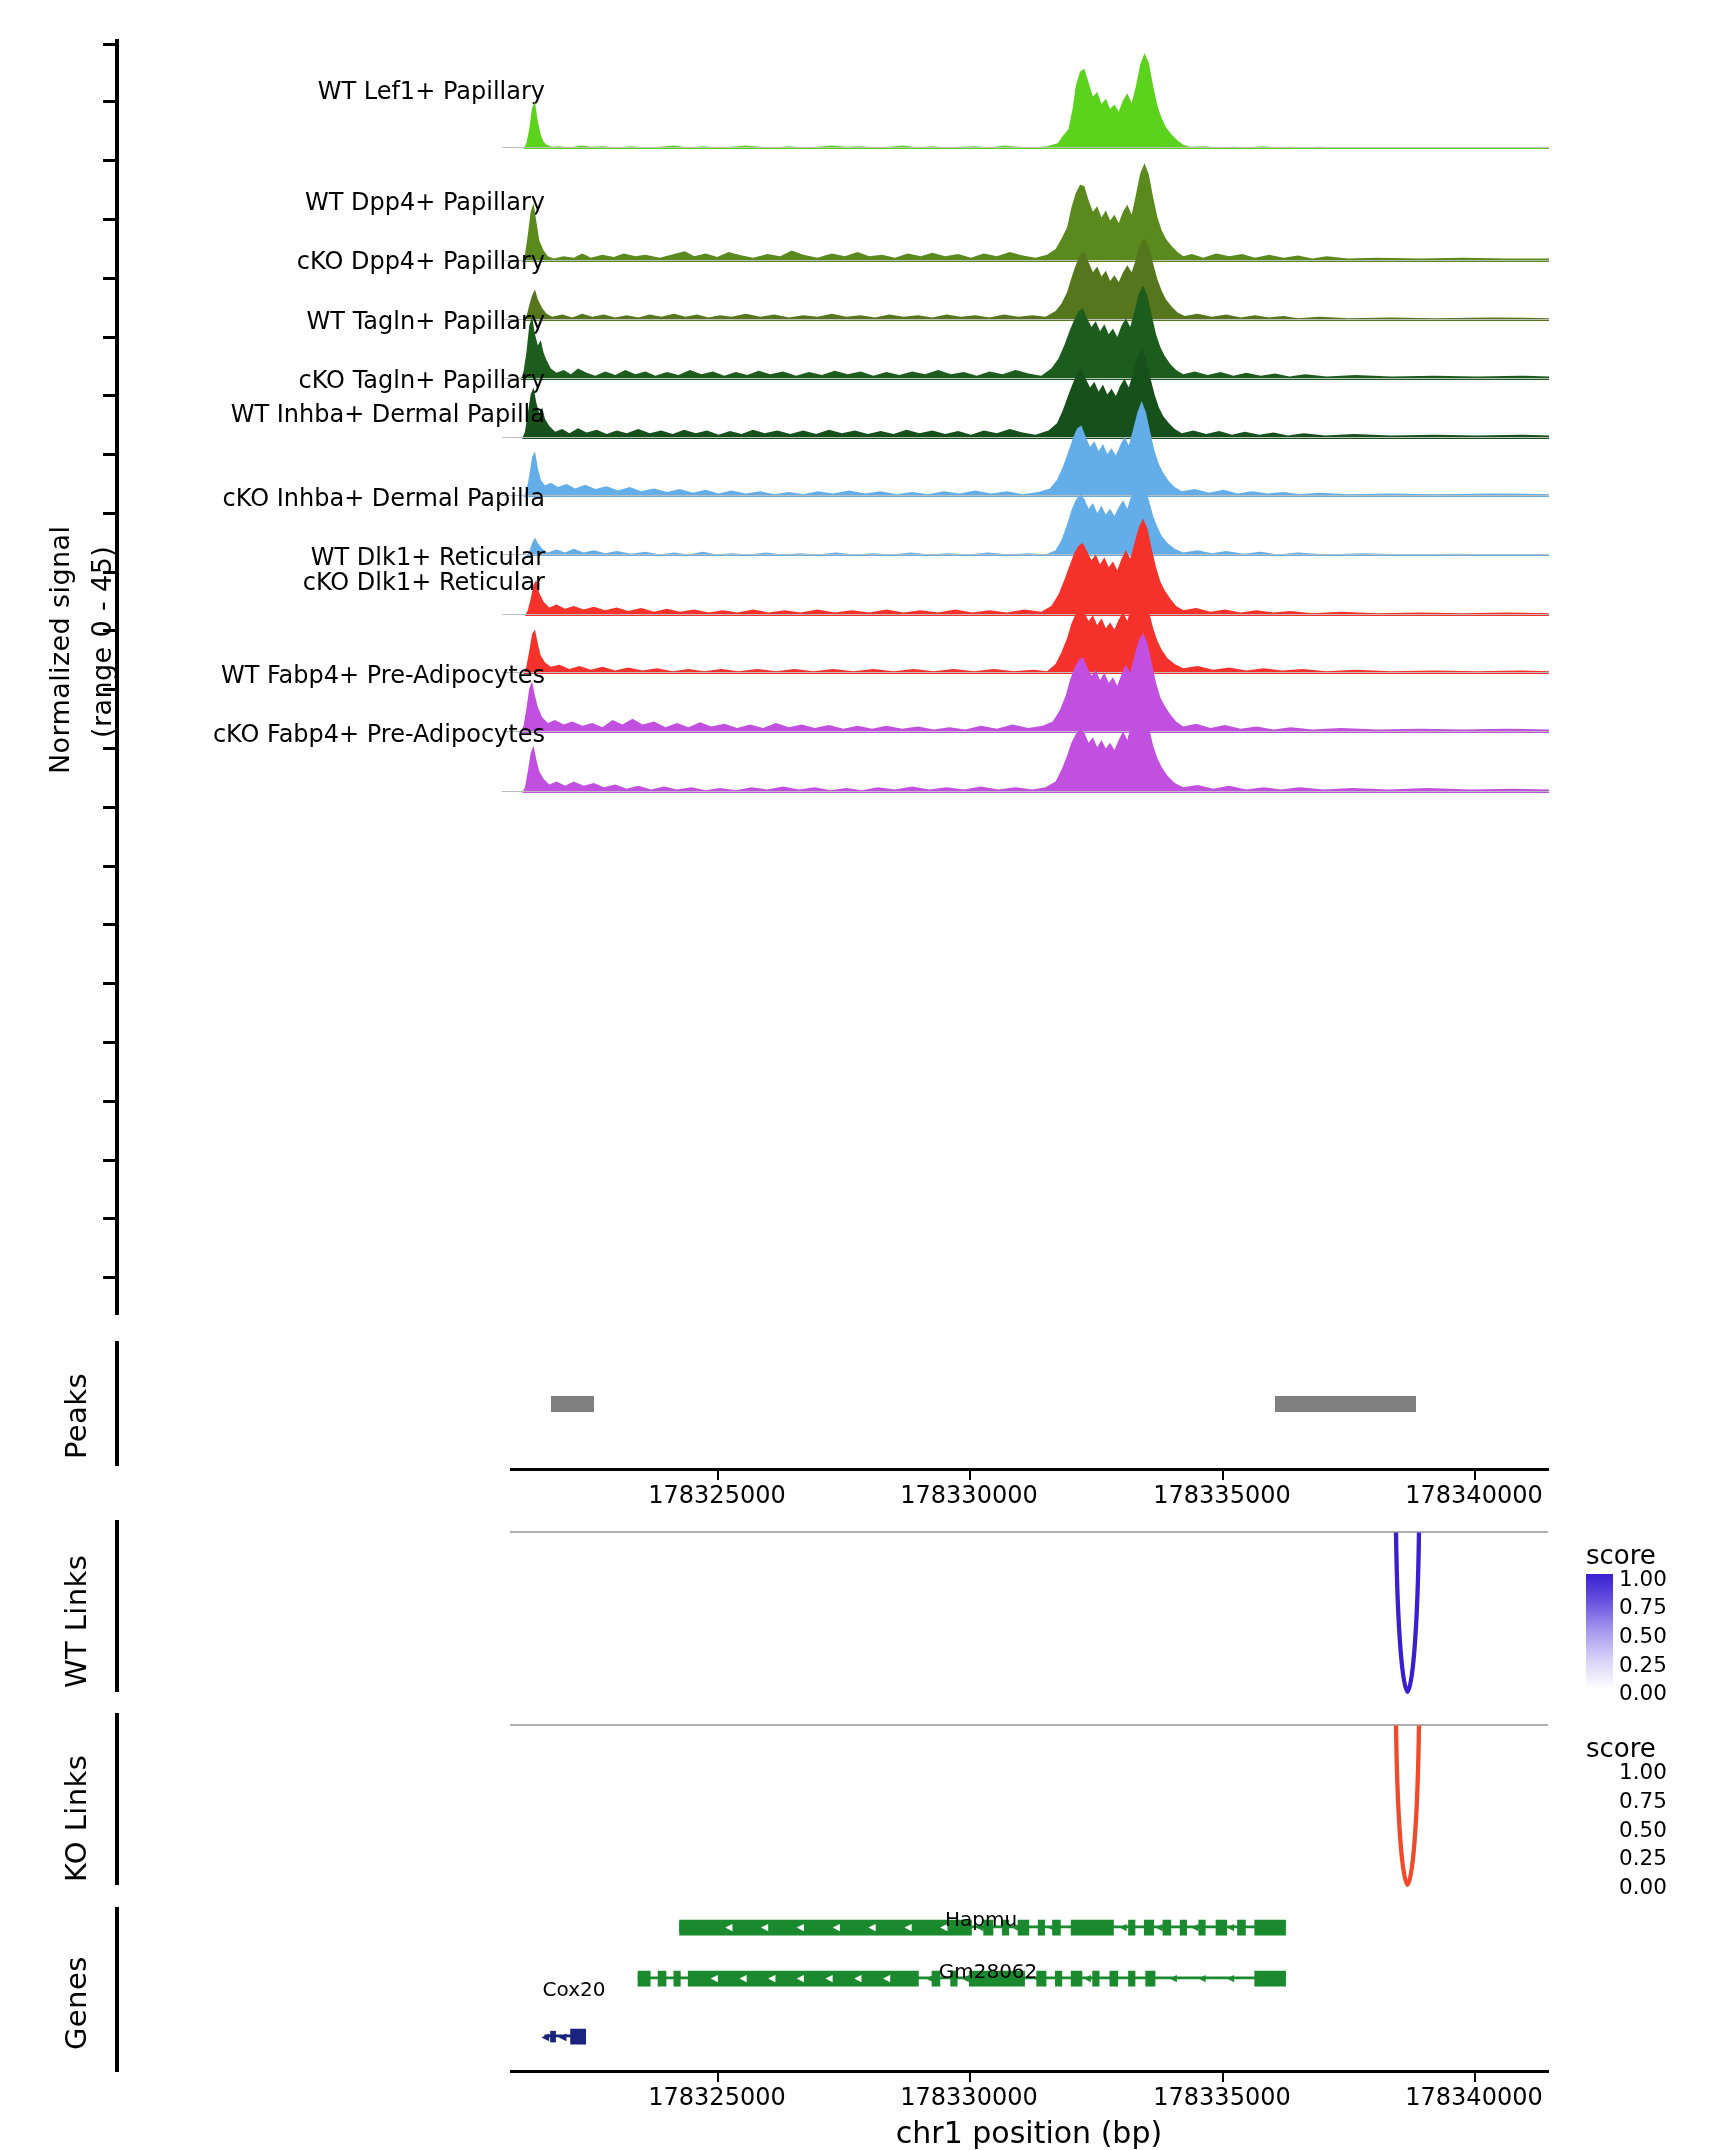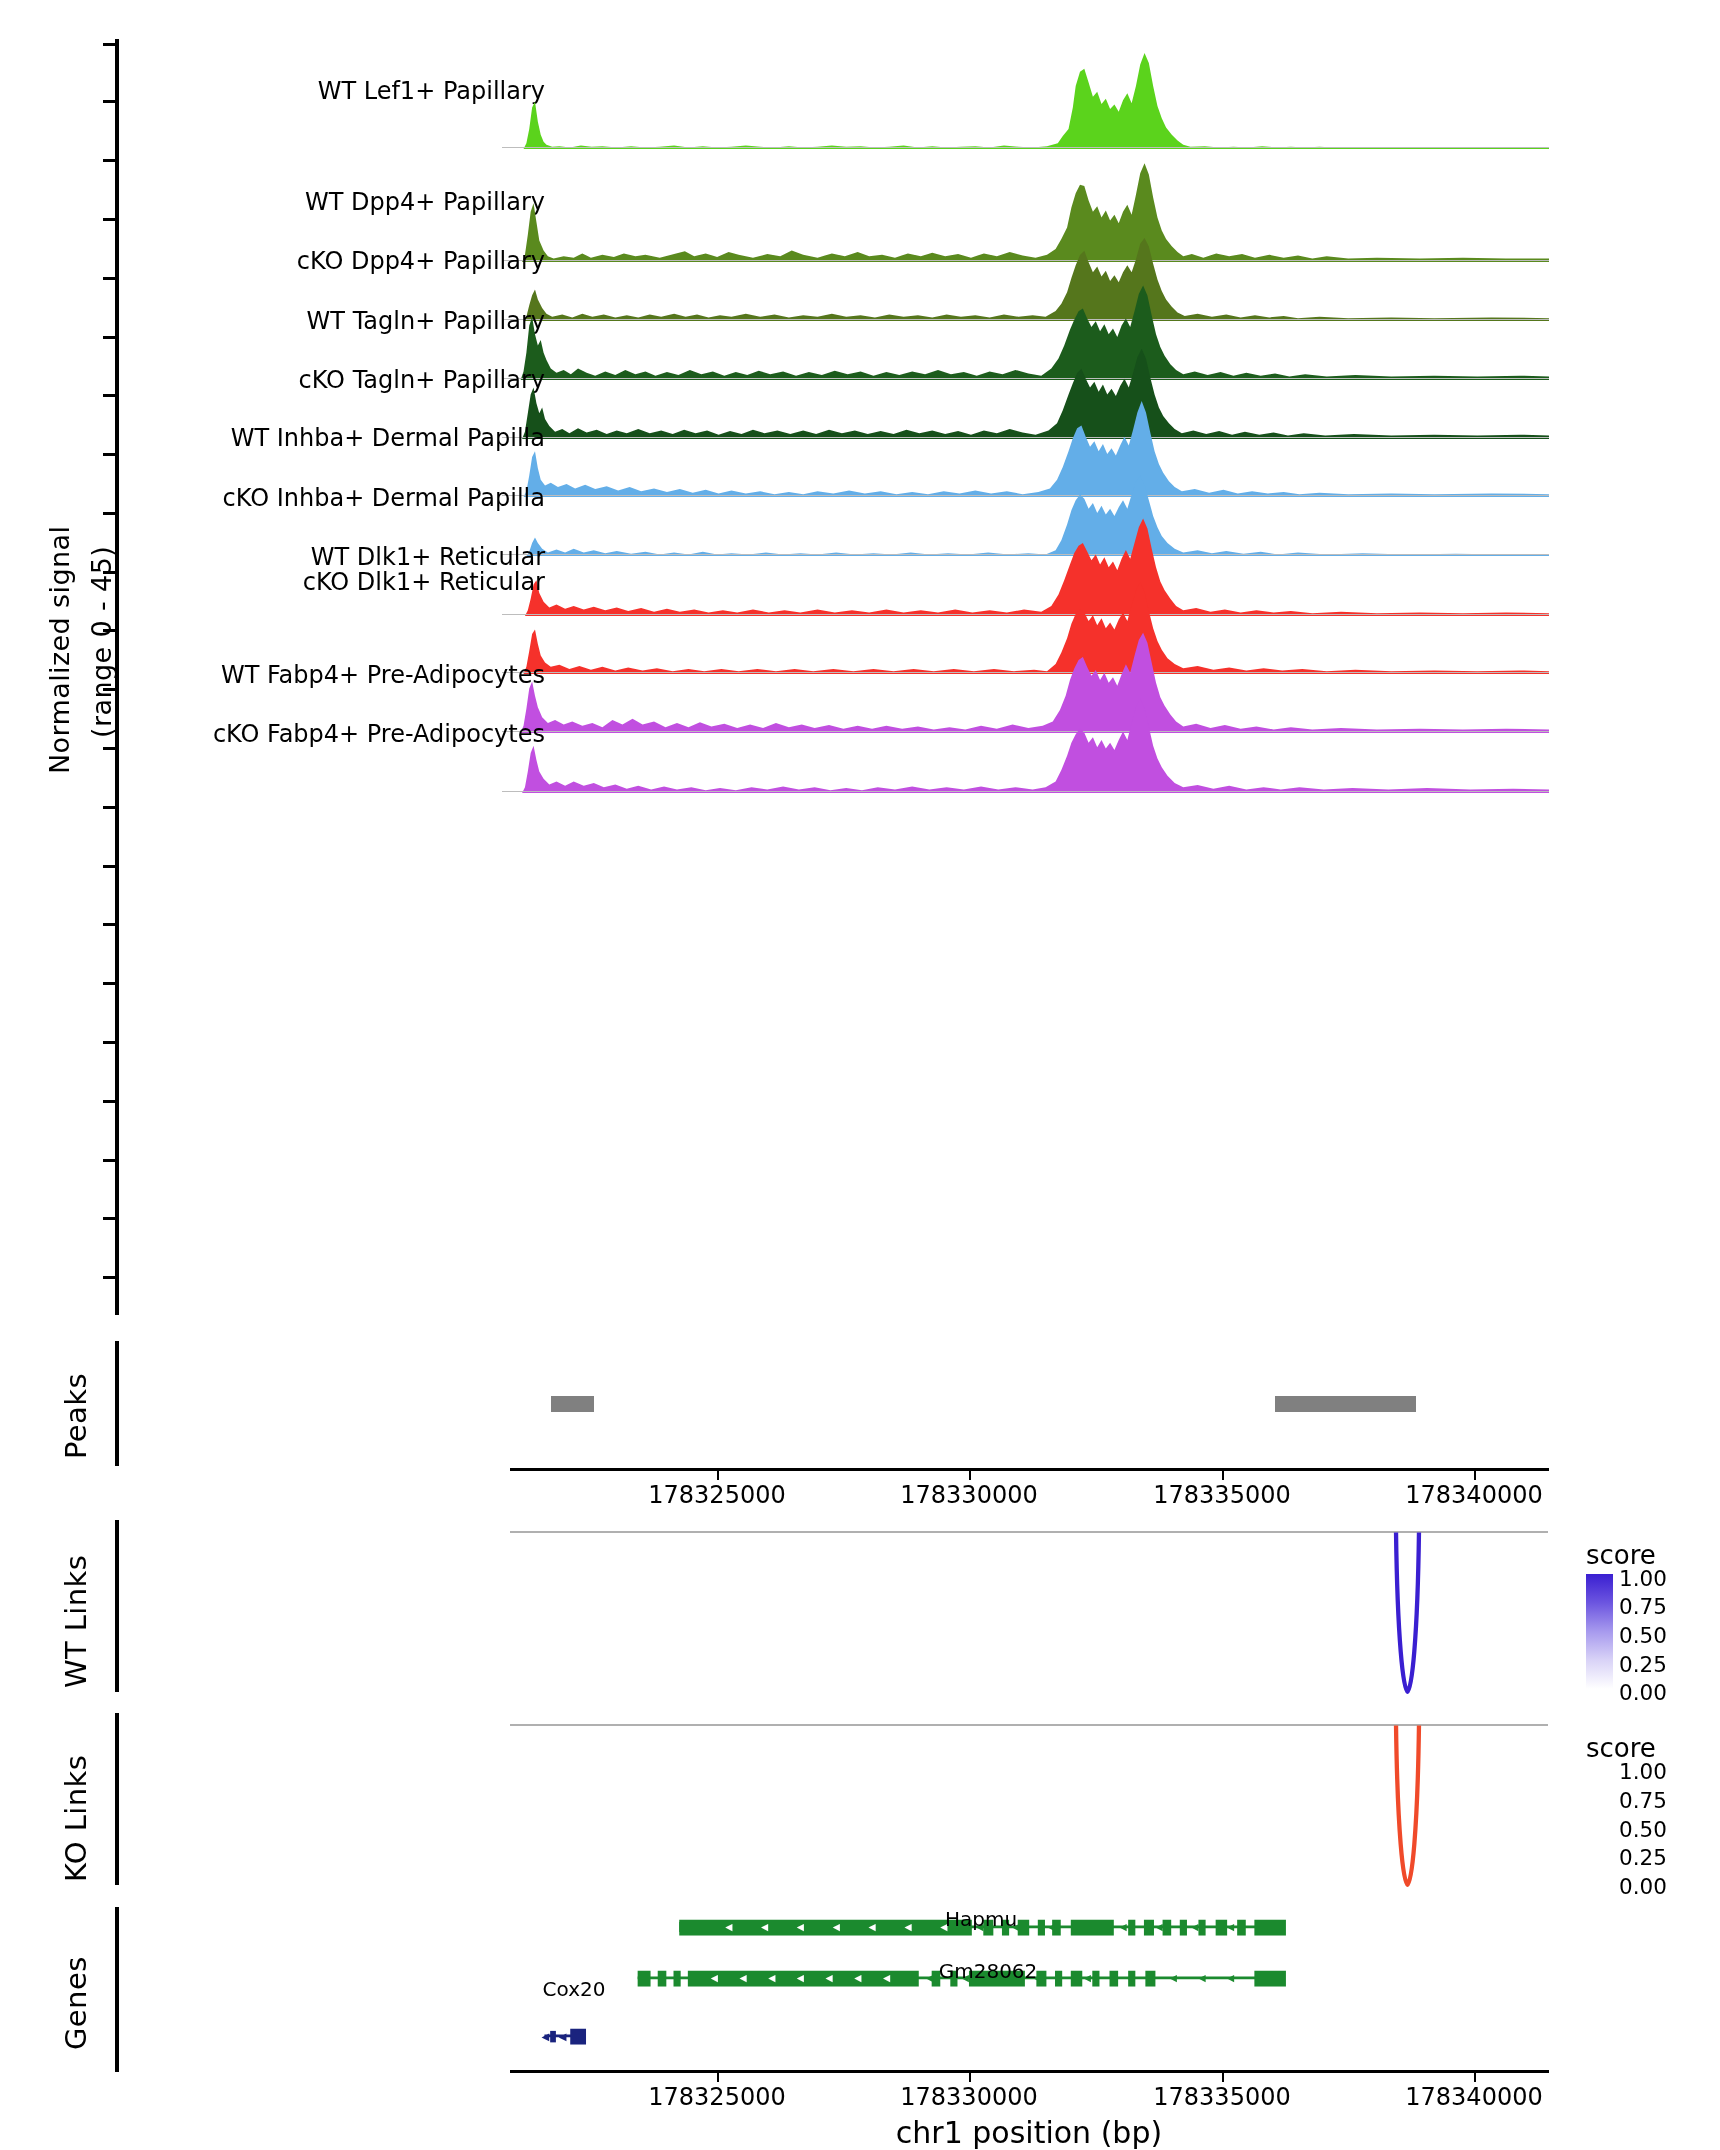--- a/index.html
+++ b/index.html
@@ -192,21 +192,21 @@
   </div>
 
   <div class="track-label" style="top:366px;">cKO Tagln+ Papillary</div>
   <div class="track" style="top:333px;">
     <div class="track-base" style="top:104px;"></div>
     <svg width="1047" height="106" viewBox="0 0 1460 148" preserveAspectRatio="none">
       <path fill="#16501A" d="M0,148 L28,148 L32,138 L36,112 L40,86 L44,76 L48,98 L52,112 L56,104 L60,120 L66,130 L74,138 L84,134 L94,140 L106,133 L118,139 L132,135 L146,141 L160,136 L174,140 L190,134 L206,140 L222,136 L238,141 L254,135 L270,140 L286,136 L302,142 L318,137 L334,141 L350,135 L366,140 L384,136 L402,141 L420,136 L438,141 L456,135 L474,140 L492,136 L510,141 L528,137 L546,141 L564,135 L582,140 L600,136 L618,141 L636,137 L654,142 L672,136 L690,140 L708,134 L726,139 L744,142 L762,136 L774,126 L782,108 L790,86 L796,70 L802,56 L808,50 L814,64 L820,76 L826,68 L832,82 L838,72 L844,86 L850,78 L856,88 L862,74 L868,64 L874,76 L880,56 L886,34 L892,22 L898,36 L904,62 L910,86 L916,104 L922,116 L930,126 L938,134 L948,140 L964,136 L982,141 L1000,137 L1018,142 L1036,138 L1056,142 L1076,139 L1096,143 L1118,140 L1148,143 L1188,141 L1240,143 L1300,142 L1360,143 L1420,142 L1460,143 L1460,148 Z"></path>
     </svg>
   </div>
 
-  <div class="track-label" style="top:424px;margin-left:33px;">WT Inhba+ Dermal Papilla</div>
+  <div class="track-label" style="top:400px;margin-left:33px;">WT Inhba+ Dermal Papilla</div>
   <div class="track" style="top:391px;">
     <div class="track-base" style="top:104px;"></div>
     <svg width="1047" height="106" viewBox="0 0 1460 148" preserveAspectRatio="none">
       <path fill="#63AEE8" d="M0,148 L30,148 L34,140 L38,118 L42,92 L46,84 L50,108 L54,124 L60,132 L68,128 L78,134 L90,130 L102,136 L116,131 L130,137 L146,133 L162,139 L178,134 L194,140 L212,136 L230,141 L248,137 L266,142 L284,138 L302,143 L320,139 L340,143 L360,140 L380,144 L400,141 L420,144 L440,140 L462,143 L484,139 L506,143 L528,140 L550,144 L572,141 L594,144 L616,140 L638,143 L660,139 L682,143 L704,140 L726,144 L748,141 L764,136 L774,124 L782,106 L790,84 L796,66 L802,52 L808,48 L814,64 L820,78 L826,70 L832,84 L838,74 L844,88 L850,80 L856,90 L862,76 L868,64 L874,76 L880,54 L886,30 L892,14 L898,30 L904,58 L910,84 L916,102 L922,114 L930,126 L938,134 L948,140 L966,137 L986,142 L1006,138 L1026,143 L1046,140 L1068,143 L1090,141 L1112,144 L1140,142 L1180,144 L1240,143 L1300,144 L1380,143 L1460,144 L1460,148 Z"></path>
     </svg>
   </div>
 
   <div class="track-label" style="top:484px;">cKO Inhba+ Dermal Papilla</div>
   <div class="track" style="top:450px;">
     <div class="track-base" style="top:104px;"></div>

